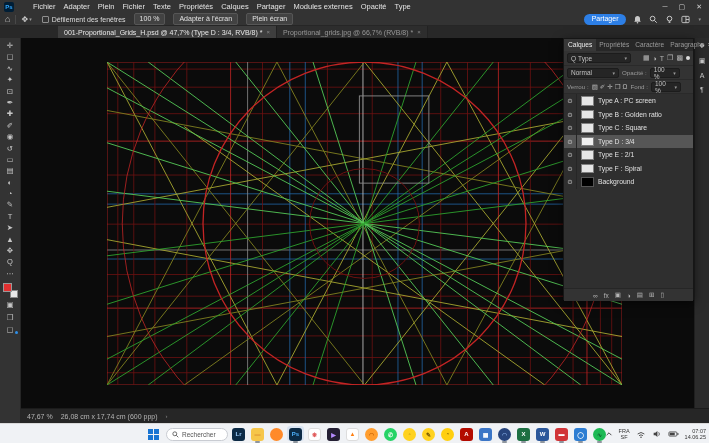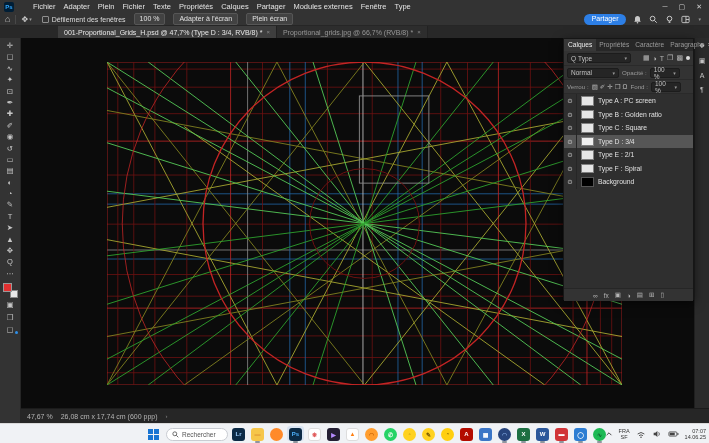--- a/index.html
+++ b/index.html
@@ -100,21 +100,21 @@
     <div class="menus" id="menus">
         <span class="menu-item">Fichier</span>
         <span class="menu-item">Adapter</span>
         <span class="menu-item">Plein</span>
         <span class="menu-item">Fichier</span>
         <span class="menu-item">Texte</span>
         <span class="menu-item">Propriétés</span>
         <span class="menu-item">Calques</span>
         <span class="menu-item">Partager</span>
         <span class="menu-item">Modules externes</span>
-        <span class="menu-item">Fenêtre</span>
+        <span class="menu-item">Opacité</span>
         <span class="menu-item">Type</span>
       </div>
     <div class="winctl" id="winctl">
         <span>─</span>
         <span>▢</span>
         <span>✕</span>
       </div>
   </div>
 
   <div class="optbar">

